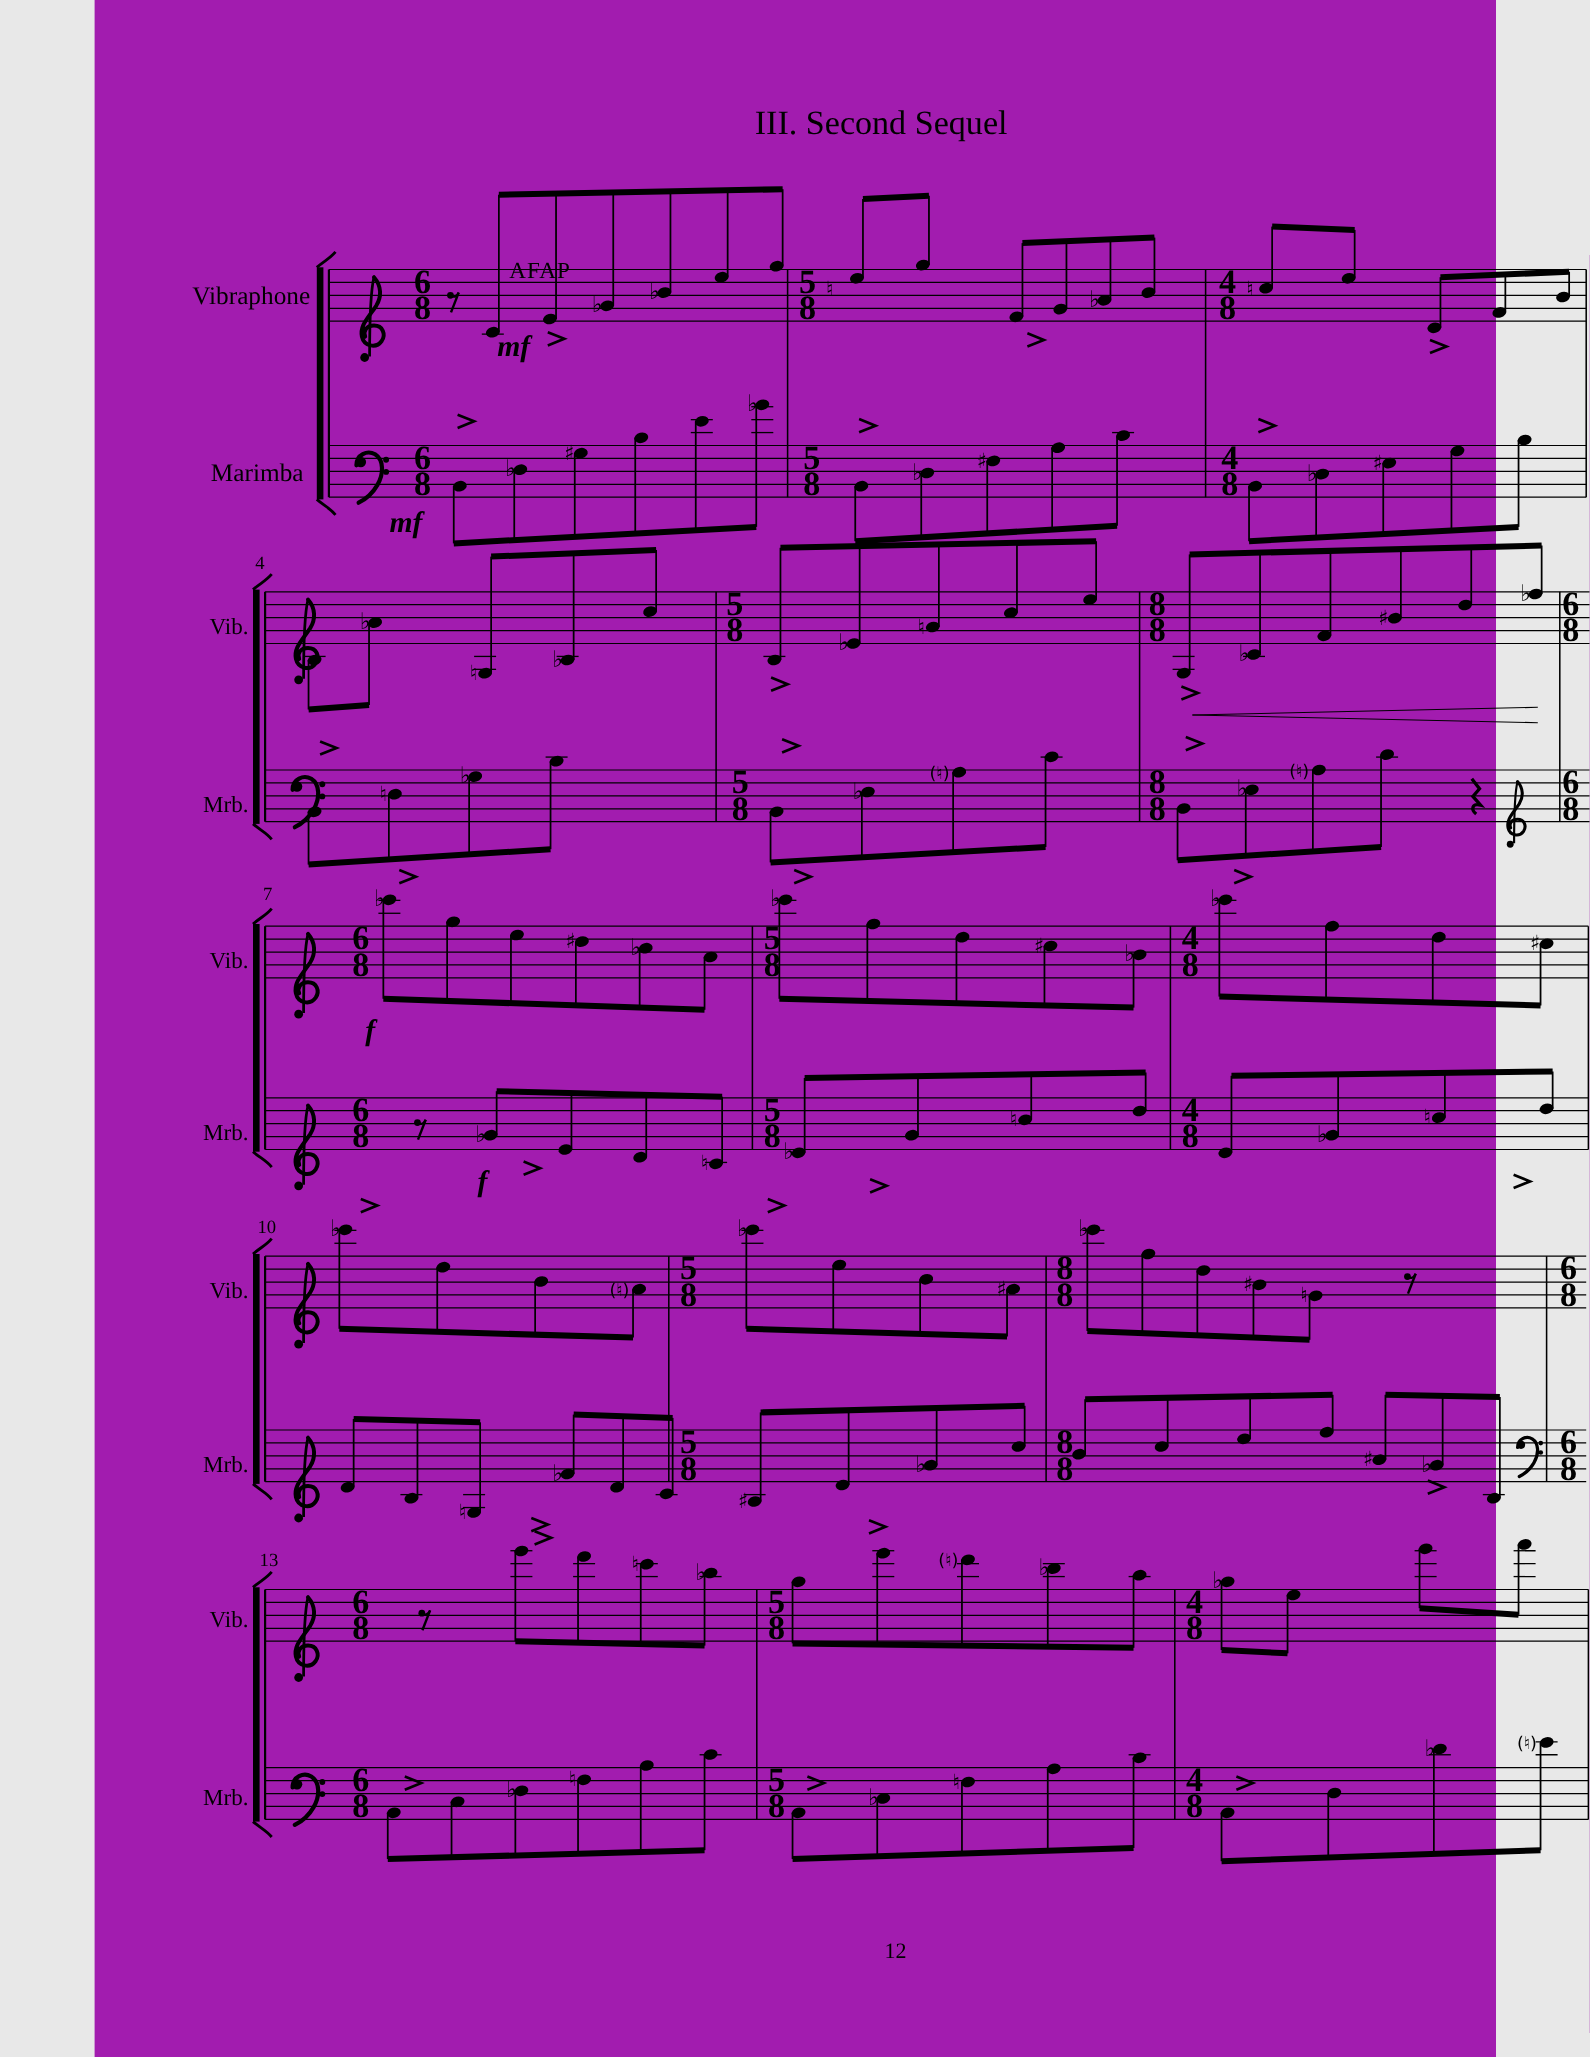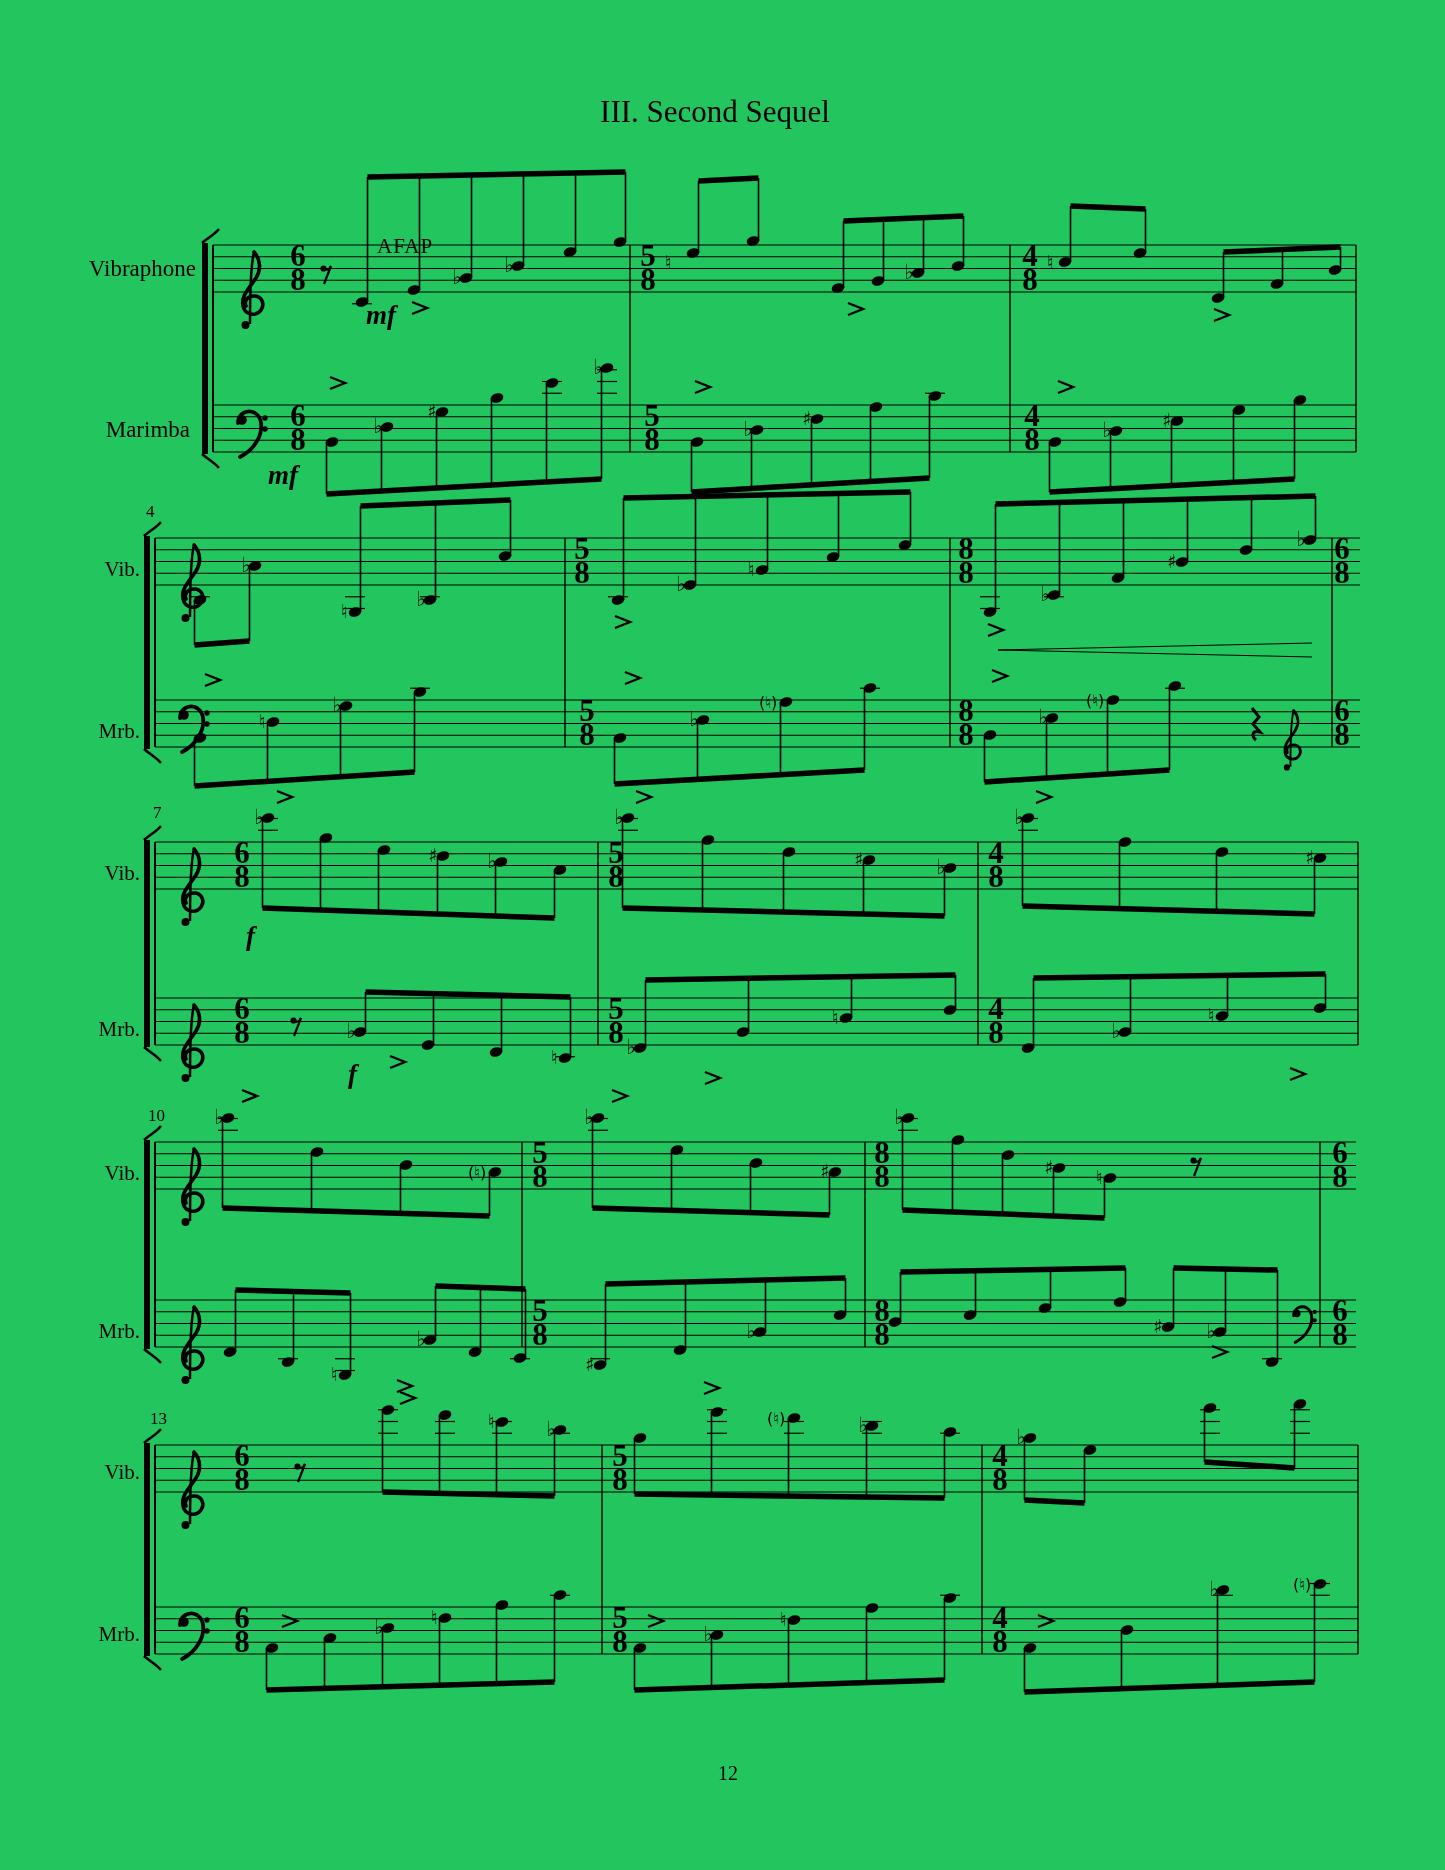--- a/index.html
+++ b/index.html
@@ -1,18 +1,18 @@
 <!DOCTYPE html>
 <html><head>
 <meta charset="utf-8">
 <style>
   html,body{margin:0;padding:0;background:#e8e8e8;}
   .page{
-    position:relative;width:1445px;height:1870px;margin:0 auto;
-    background:#22c55e;
+    position:relative;width:1274px;height:1870px;margin:0 auto;
+    background:#a21caf;
     font-family:"Liberation Serif", serif;
   }
   svg{display:block;}
   text{fill:#000;}
   .title-text{font-family:"Liberation Serif",serif;font-size:31px;}
   .pagenum-text{font-family:"Liberation Serif",serif;font-size:20px;}
   .lbl{font-family:"Liberation Serif",serif;}
   .mn{font-family:"Liberation Serif",serif;font-size:17px;}
   .ts{font-family:"Liberation Serif",serif;font-weight:bold;font-size:31px;}
   .dyn{font-family:"Liberation Serif",serif;font-weight:bold;font-style:italic;font-size:27px;}

